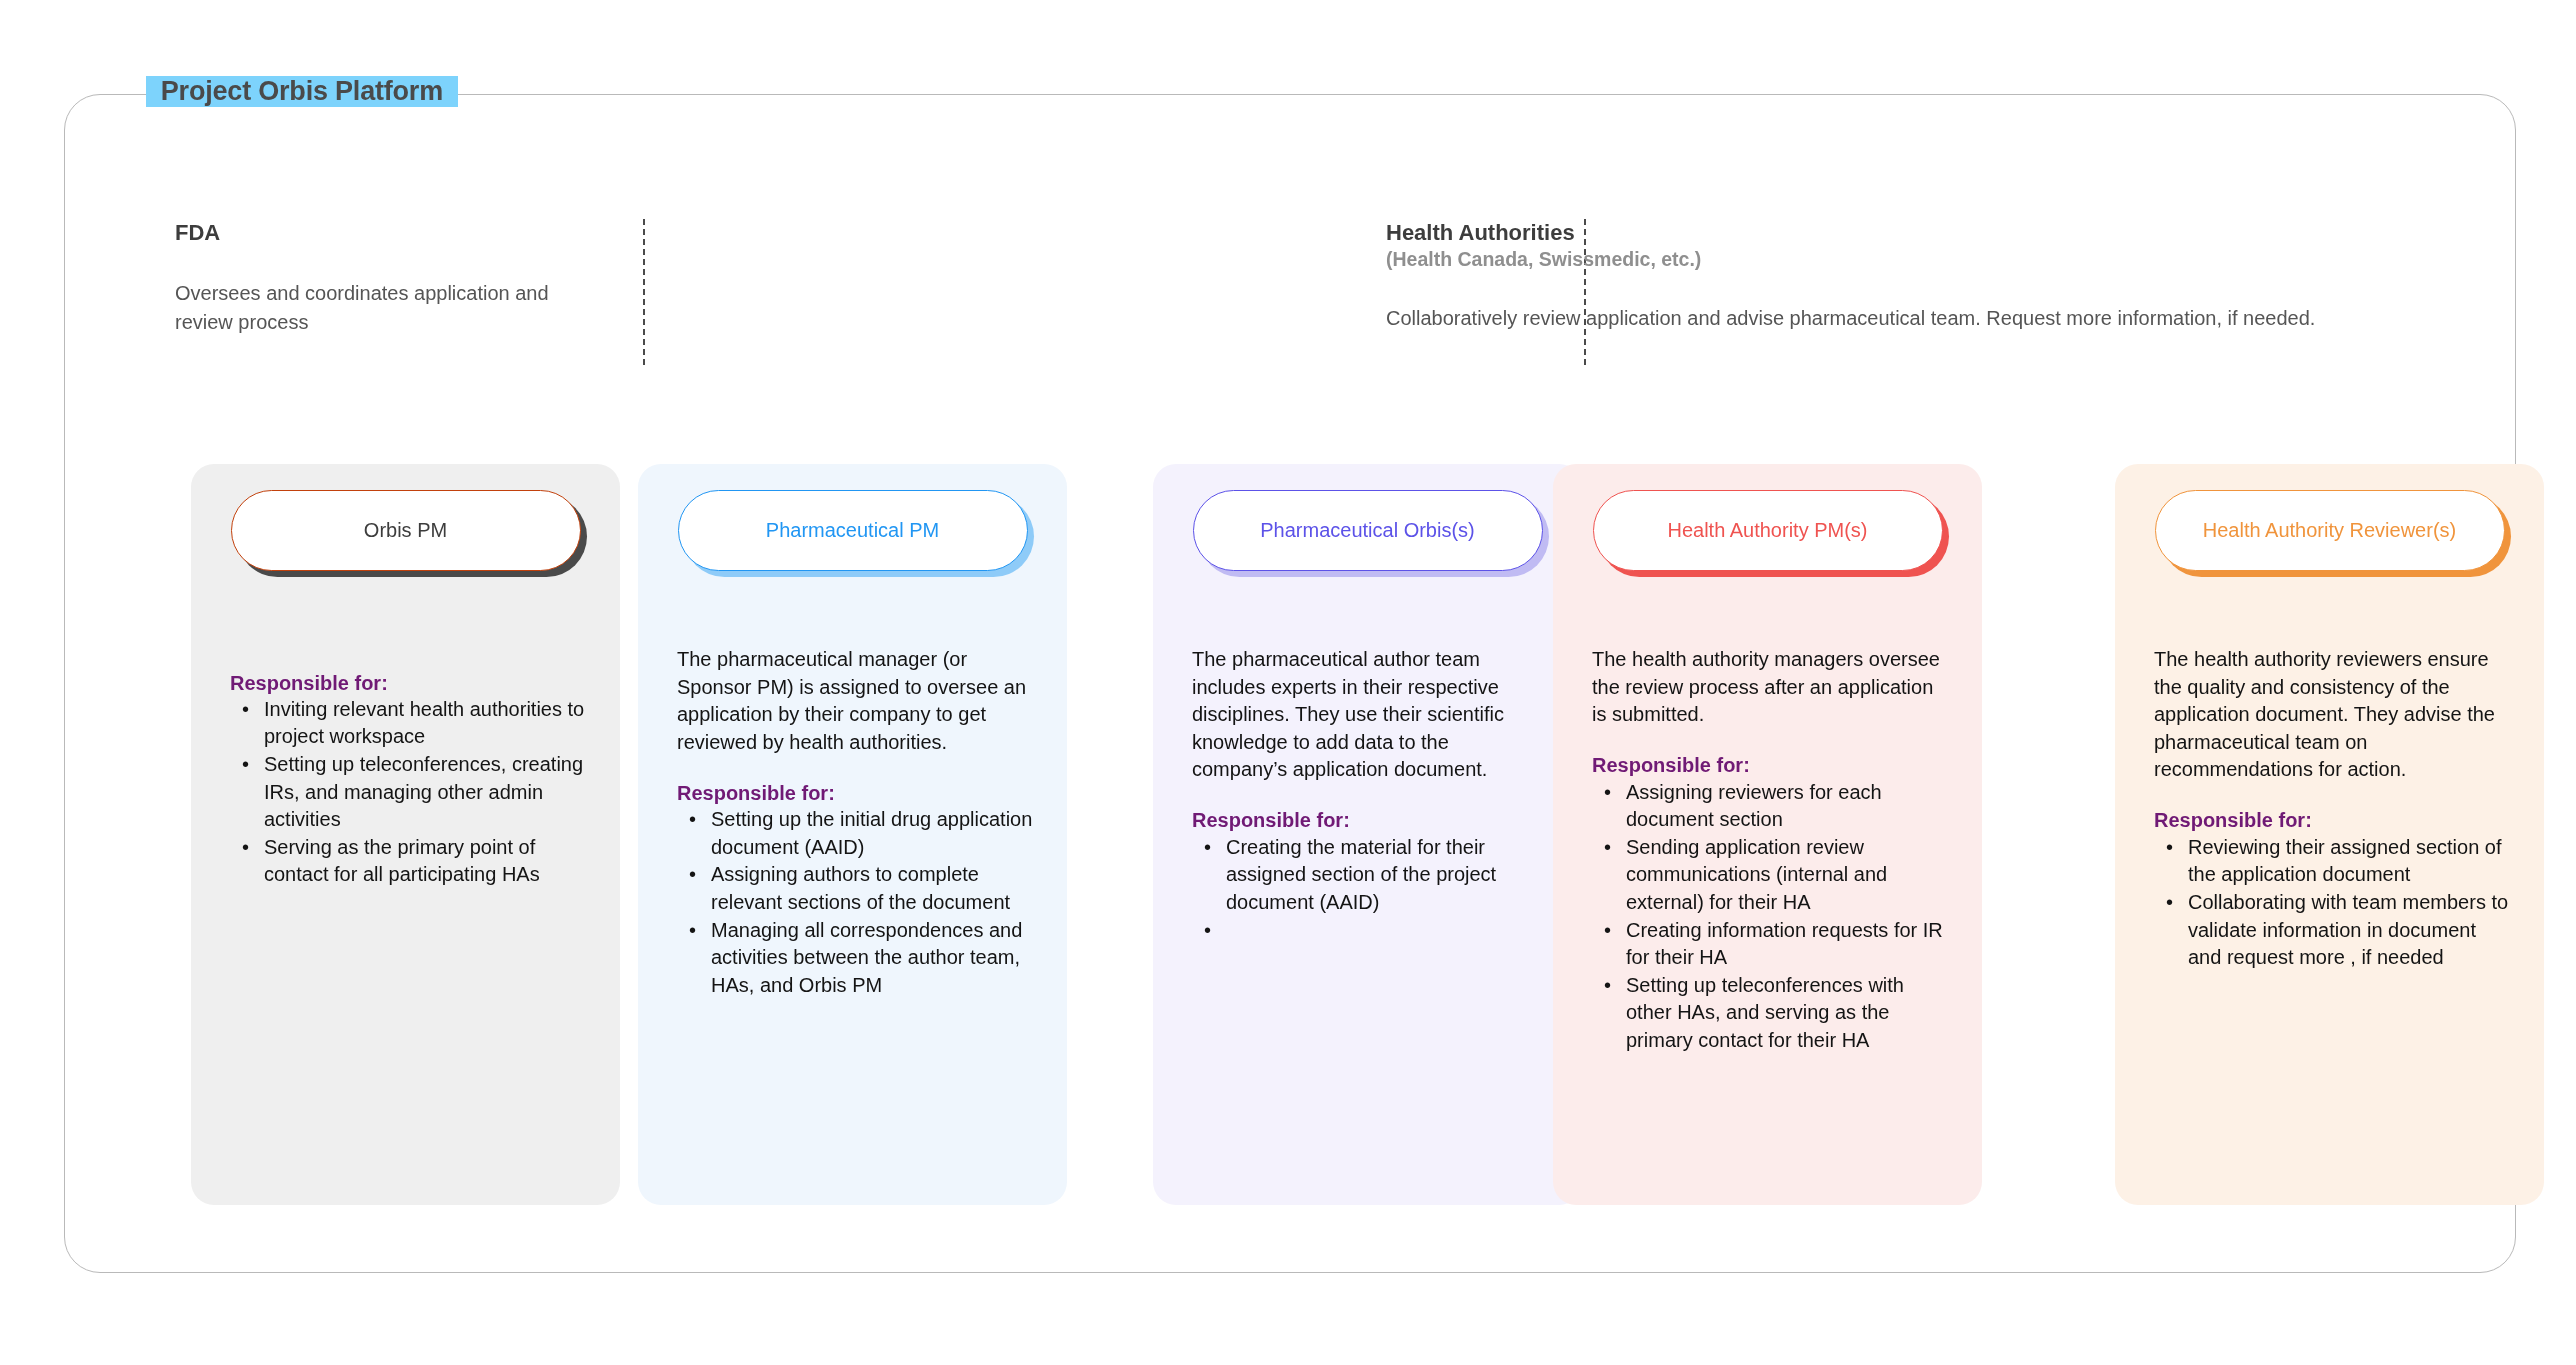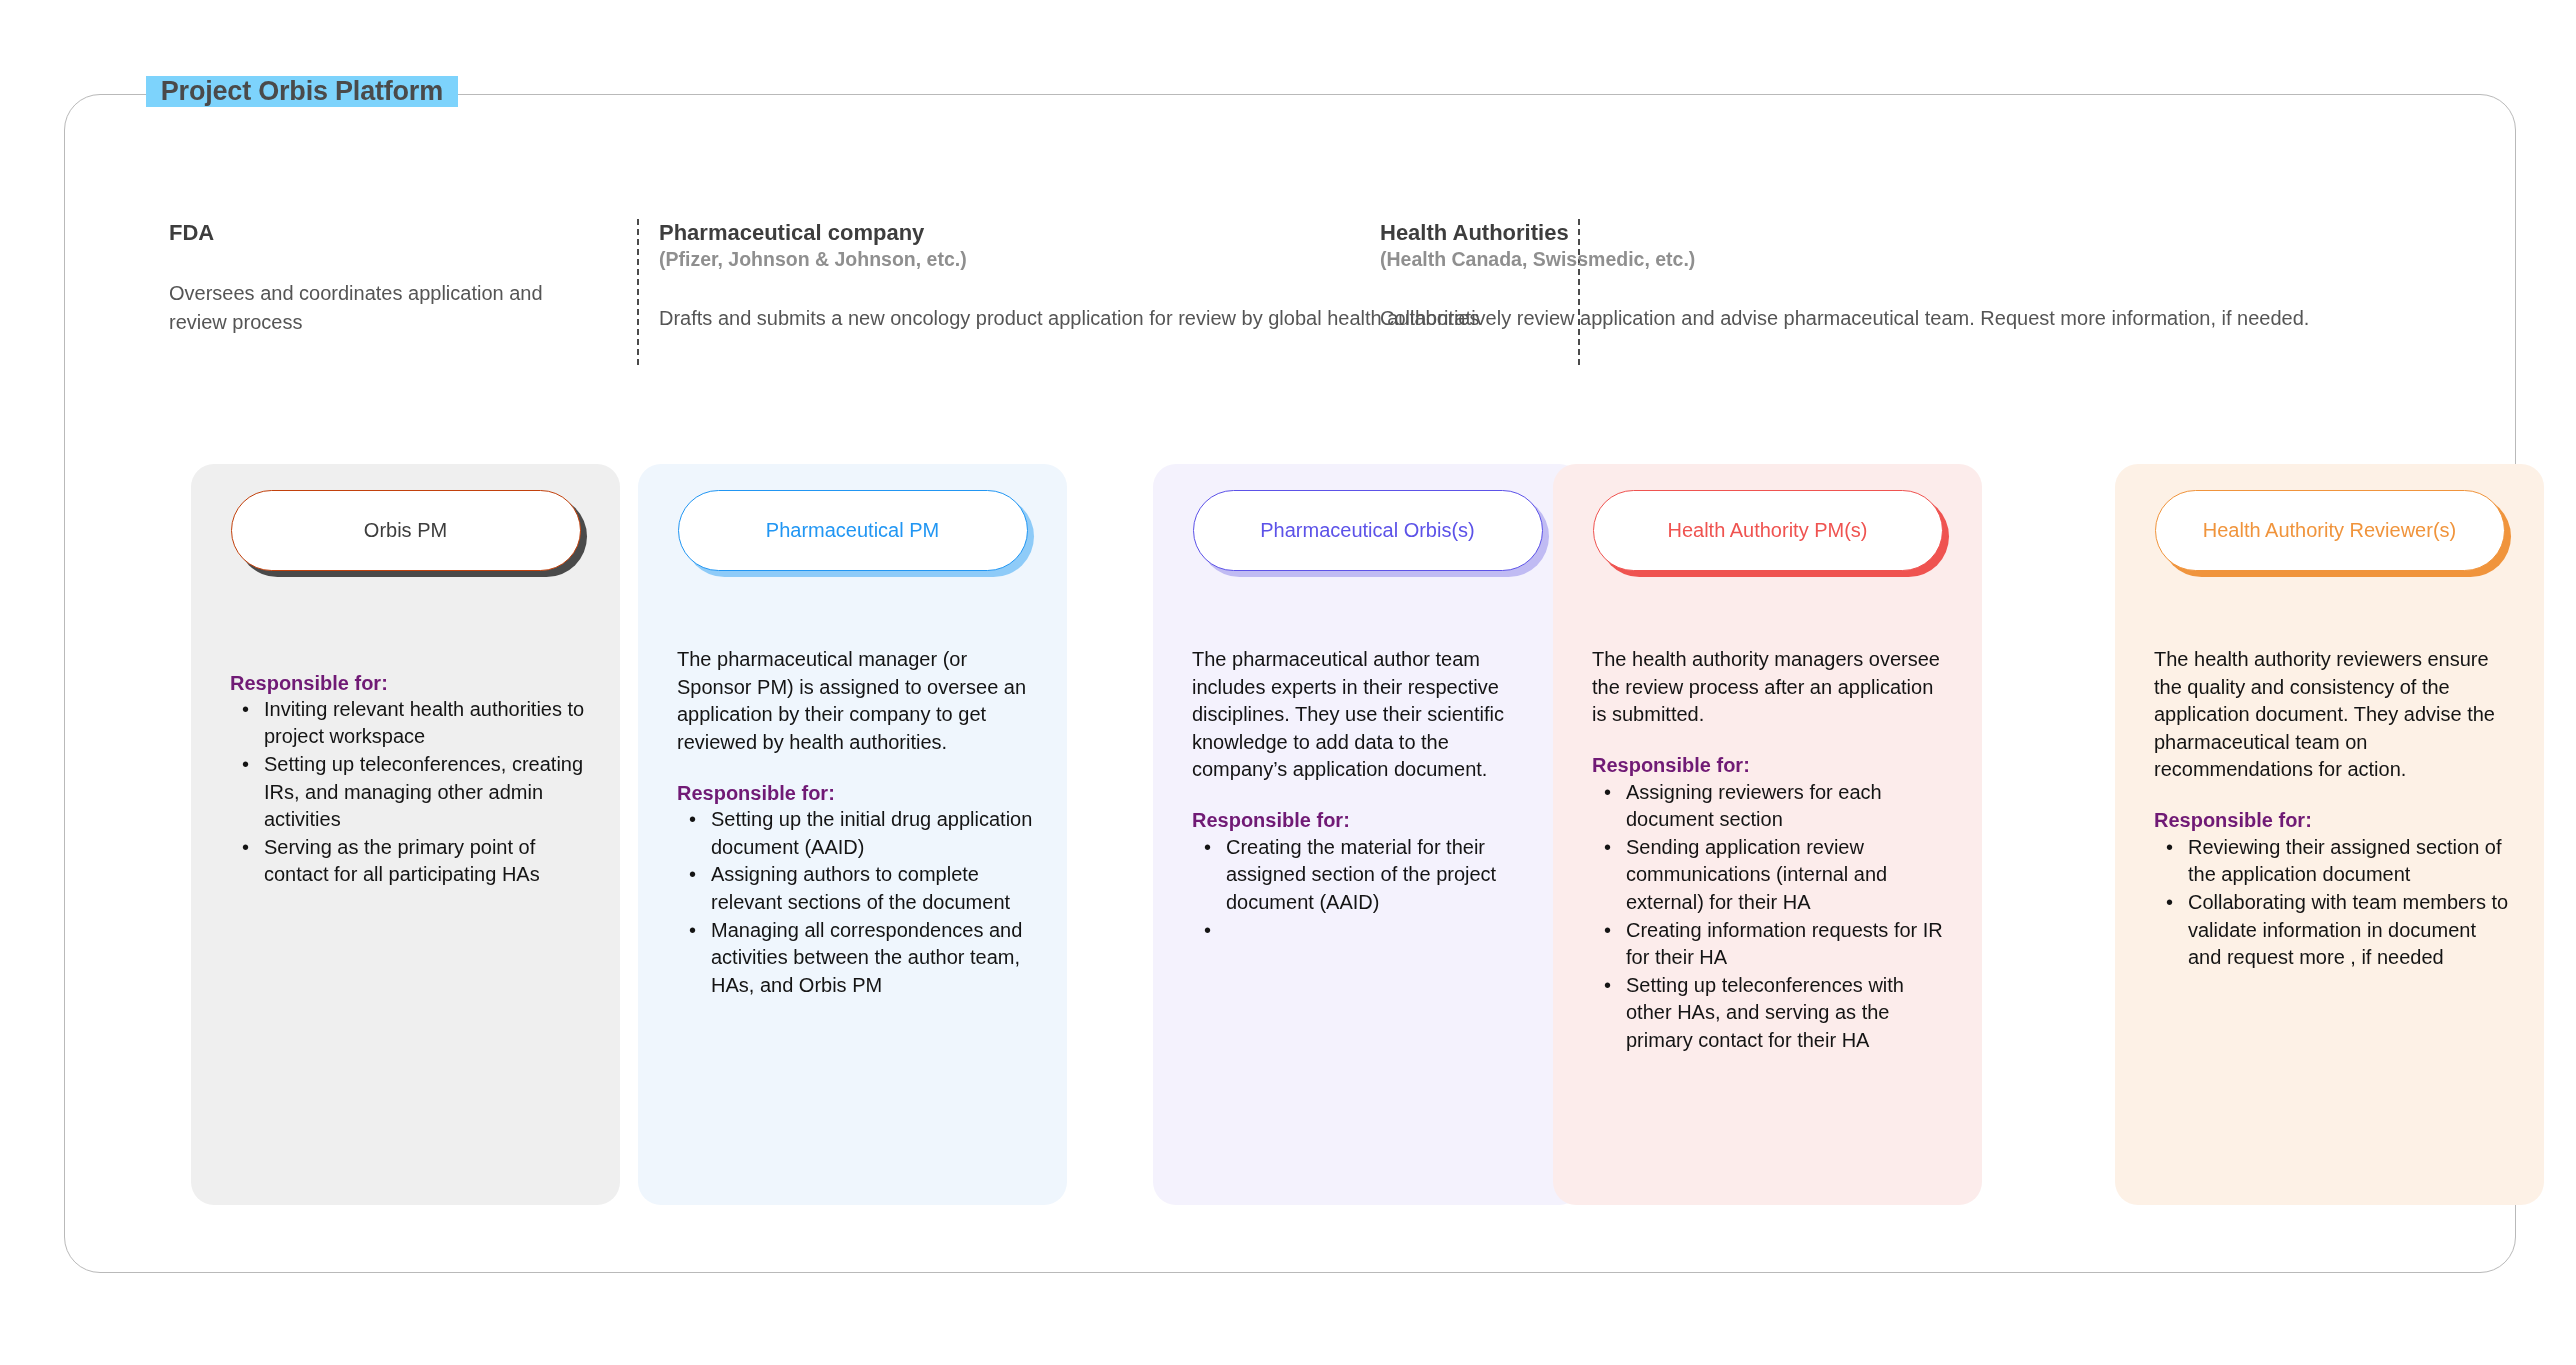--- a/index.html
+++ b/index.html
@@ -32,21 +32,21 @@
     font-size: 27px;
     font-weight: bold;
     color: #4a4a4a;
     letter-spacing: -0.2px;
     white-space: nowrap;
   }
 
   
   #stakeholder-band {
     position: absolute;
-    left: 0;
+    left: 6px;
     top: 124px;
     width: 100%;
     height: 154px;
   }
 
   .stakeholder-col {
     position: absolute;
     top: 0;
   }
   .stakeholder-col.c0 { left: 104px;  width: 429px; }
@@ -182,25 +182,20 @@
 
   <div id="stakeholder-band">
 
     <div class="stakeholder-col c0">
       <div class="sh-name">FDA</div>
       <div class="sh-desc">Oversees and coordinates application and review process</div>
     </div>
 
     <div class="sh-divider d0"></div>
 
-    <div class="stakeholder-col c1">
-      <div class="sh-name">Pharmaceutical company</div>
-      <div class="sh-sub">(Pfizer, Johnson &amp; Johnson, etc.)</div>
-      <div class="sh-desc">Drafts and submits a new oncology product application for review by global health authorities</div>
-    </div>
 
     <div class="sh-divider d1"></div>
 
     <div class="stakeholder-col c2">
       <div class="sh-name">Health Authorities</div>
       <div class="sh-sub">(Health Canada, Swissmedic, etc.)</div>
       <div class="sh-desc">Collaboratively review application and advise pharmaceutical team. Request more information, if needed.</div>
     </div>
 
   </div>

